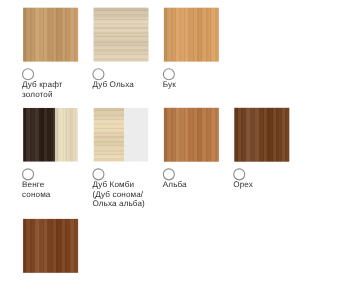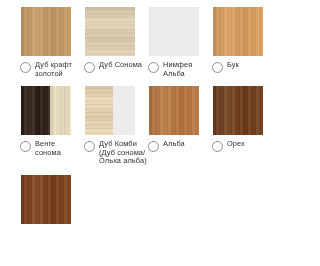--- a/index.html
+++ b/index.html
@@ -48,20 +48,21 @@
     position: absolute;
     top: 0;
     bottom: 0;
   }
 
   .choice {
     display: flex;
     align-items: flex-start;
     margin-top: 5px;
     margin-left: 1px;
+    flex-direction: column;
   }
 
   .radio {
     flex: 0 0 auto;
     width: 9px;
     height: 9px;
     border: 1px solid #8d8d8d;
     border-radius: 50%;
     background: #ffffff;
     margin-top: 1px;
@@ -90,28 +91,21 @@
         <div class="swatch" style="background: repeating-linear-gradient(to right, rgba(255, 255, 255, 0) 0px, rgba(255, 255, 255, 0) 2px, rgba(0, 0, 0, 0.055) 2px, rgba(0, 0, 0, 0.055) 3px, rgba(255, 255, 255, 0.07) 3px, rgba(255, 255, 255, 0.07) 6px, rgba(0, 0, 0, 0.03) 6px, rgba(0, 0, 0, 0.03) 8px), linear-gradient(to right, rgba(0, 0, 0, 0.1) 0%, rgba(255, 255, 255, 0.08) 30%, rgba(0, 0, 0, 0.06) 62%, rgba(255, 255, 255, 0.05) 100%), rgb(200, 154, 99);"></div>
         <div class="choice">
           <span class="radio"></span>
           <span class="label">Дуб крафт золотой</span>
         </div>
       </div>
       <div class="option">
         <div class="swatch" style="background: repeating-linear-gradient(rgba(255, 255, 255, 0) 0px, rgba(255, 255, 255, 0) 2px, rgba(0, 0, 0, 0.055) 2px, rgba(0, 0, 0, 0.055) 3px, rgba(255, 255, 255, 0.07) 3px, rgba(255, 255, 255, 0.07) 6px, rgba(0, 0, 0, 0.03) 6px, rgba(0, 0, 0, 0.03) 8px), linear-gradient(rgba(0, 0, 0, 0.1) 0%, rgba(255, 255, 255, 0.08) 30%, rgba(0, 0, 0, 0.06) 62%, rgba(255, 255, 255, 0.05) 100%), rgb(227, 210, 180);"></div>
         <div class="choice">
           <span class="radio"></span>
-          <span class="label">Дуб Сонома</span>
-        </div>
-      </div>
-      <div class="option">
-        <div class="swatch" style="background: rgb(235, 235, 235);"></div>
-        <div class="choice">
-          <span class="radio"></span>
-          <span class="label">Нимфея Альба</span>
+          <span class="label">Дуб Ольха</span>
         </div>
       </div>
       <div class="option">
         <div class="swatch" style="background: repeating-linear-gradient(to right, rgba(255, 255, 255, 0) 0px, rgba(255, 255, 255, 0) 2px, rgba(0, 0, 0, 0.055) 2px, rgba(0, 0, 0, 0.055) 3px, rgba(255, 255, 255, 0.07) 3px, rgba(255, 255, 255, 0.07) 6px, rgba(0, 0, 0, 0.03) 6px, rgba(0, 0, 0, 0.03) 8px), linear-gradient(to right, rgba(0, 0, 0, 0.1) 0%, rgba(255, 255, 255, 0.08) 30%, rgba(0, 0, 0, 0.06) 62%, rgba(255, 255, 255, 0.05) 100%), rgb(220, 158, 92);"></div>
         <div class="choice">
           <span class="radio"></span>
           <span class="label">Бук</span>
         </div>
       </div>
     </div>

